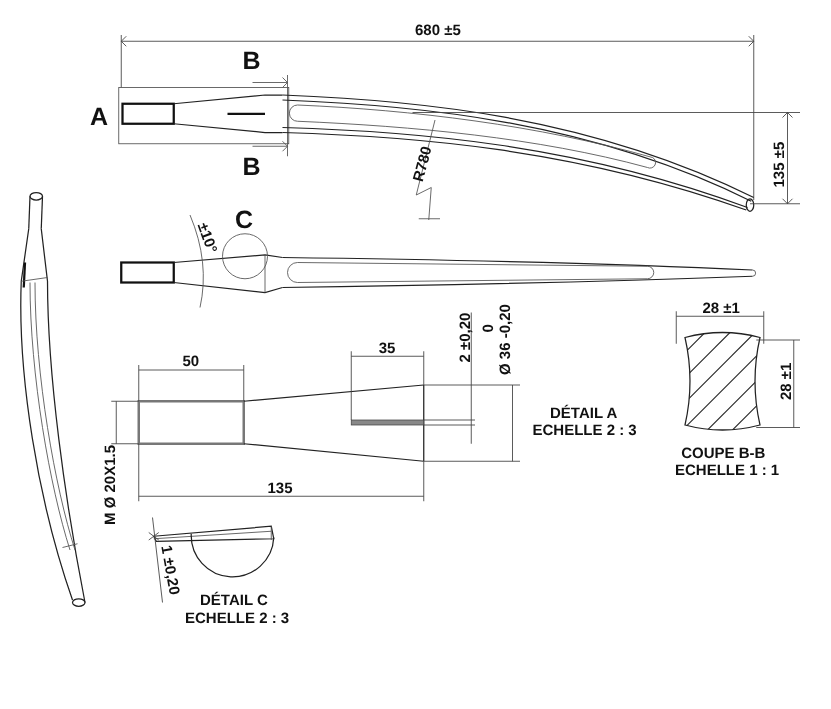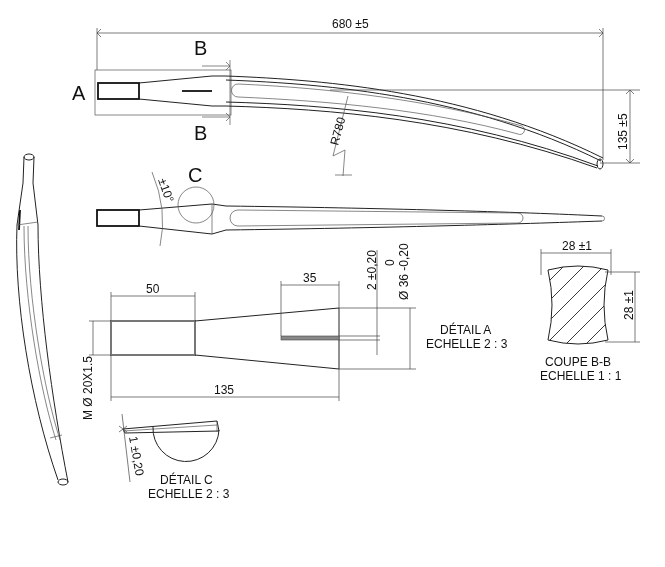--- a/index.html
+++ b/index.html
@@ -1,17 +1,17 @@
 <!DOCTYPE html>
 <html><head>
   <meta charset="utf-8">
   <style>
     html, body { margin: 0; padding: 0; background: #ffffff; }
     body { width: 665px; height: 567px; overflow: hidden; font-family: "Liberation Sans", "DejaVu Sans", sans-serif; }
-    #canvas { position: absolute; left: 0; top: 0; width: 665px; height: 567px; }
+    #canvas { position: absolute; left: 0; top: 0; width: 665px; height: 567px; font-weight: bold; }
     svg text { font-family: "Liberation Sans", "DejaVu Sans", sans-serif; fill: #111; }
     .ln { stroke: #222; fill: none; stroke-width: 1; }
     .thin { stroke: #555; fill: none; stroke-width: 0.7; }
     .thick { stroke: #111; fill: none; stroke-width: 1.8; }
     .dim { stroke: #444; fill: none; stroke-width: 0.7; }
     .hatch { stroke: #222; stroke-width: 0.9; }
     .label-big { font-size: 20px; }
     .dimtxt { font-size: 12px; }
     .caption { font-size: 12px; }
   </style>

